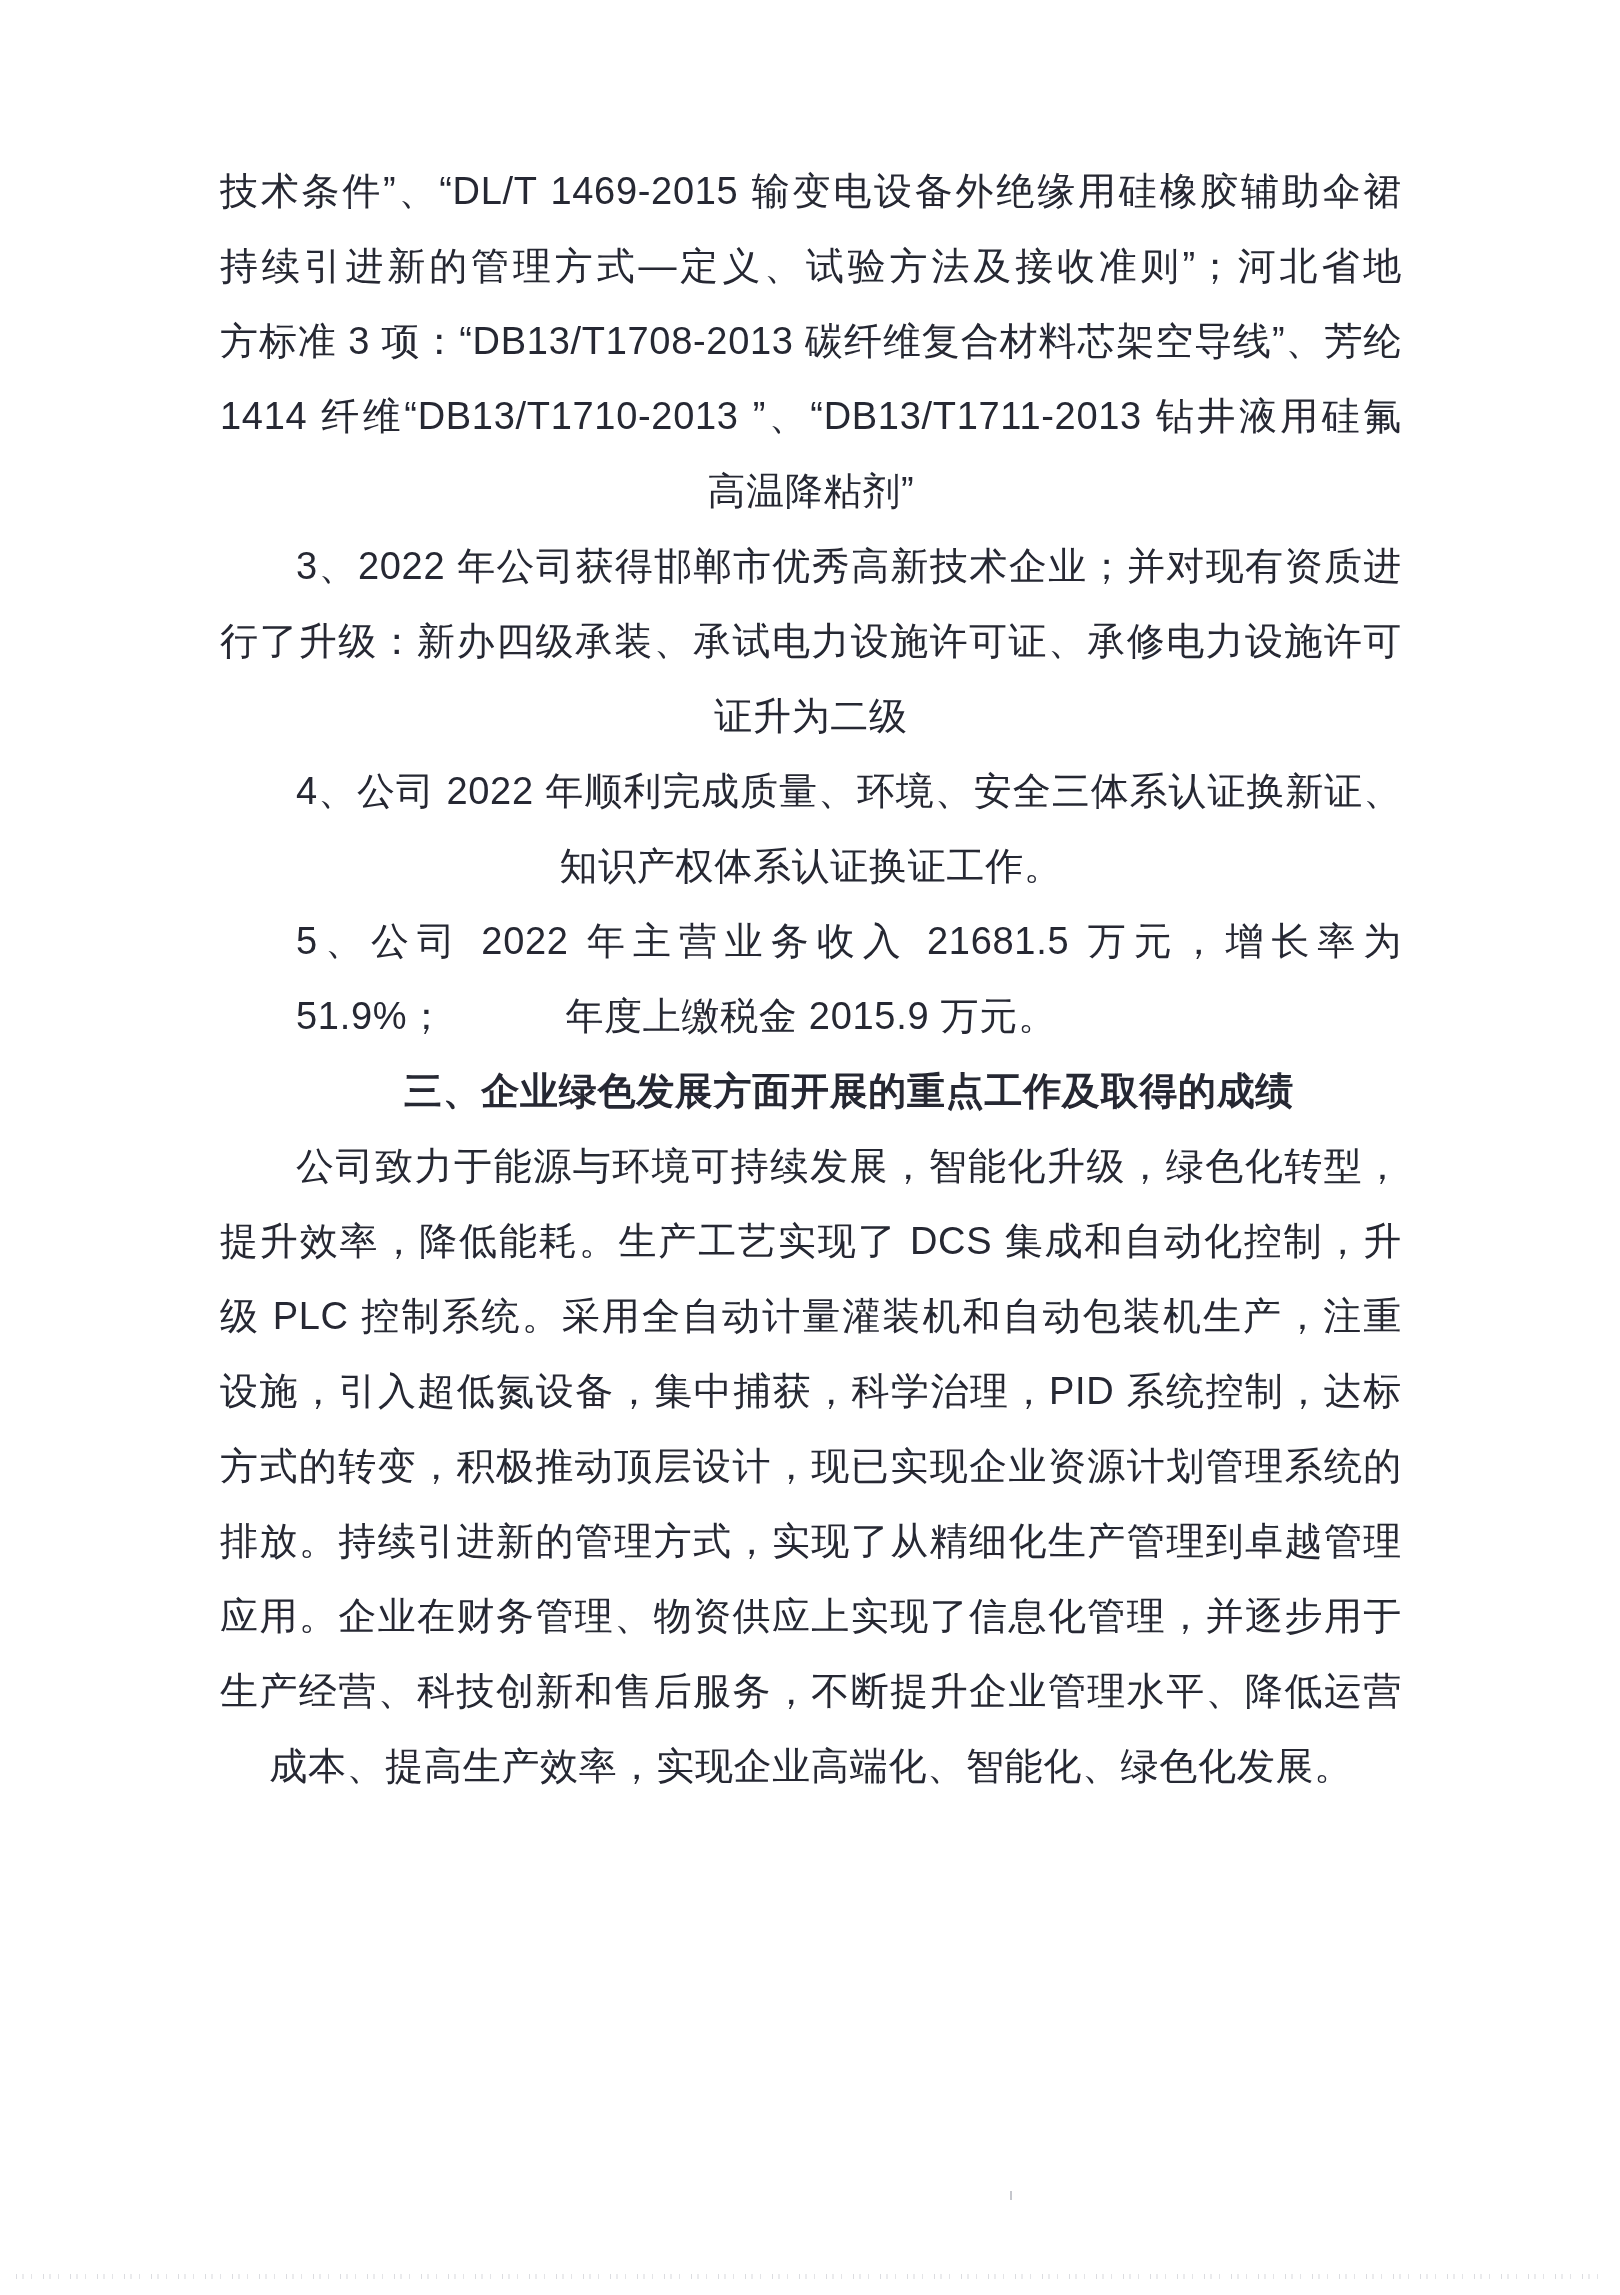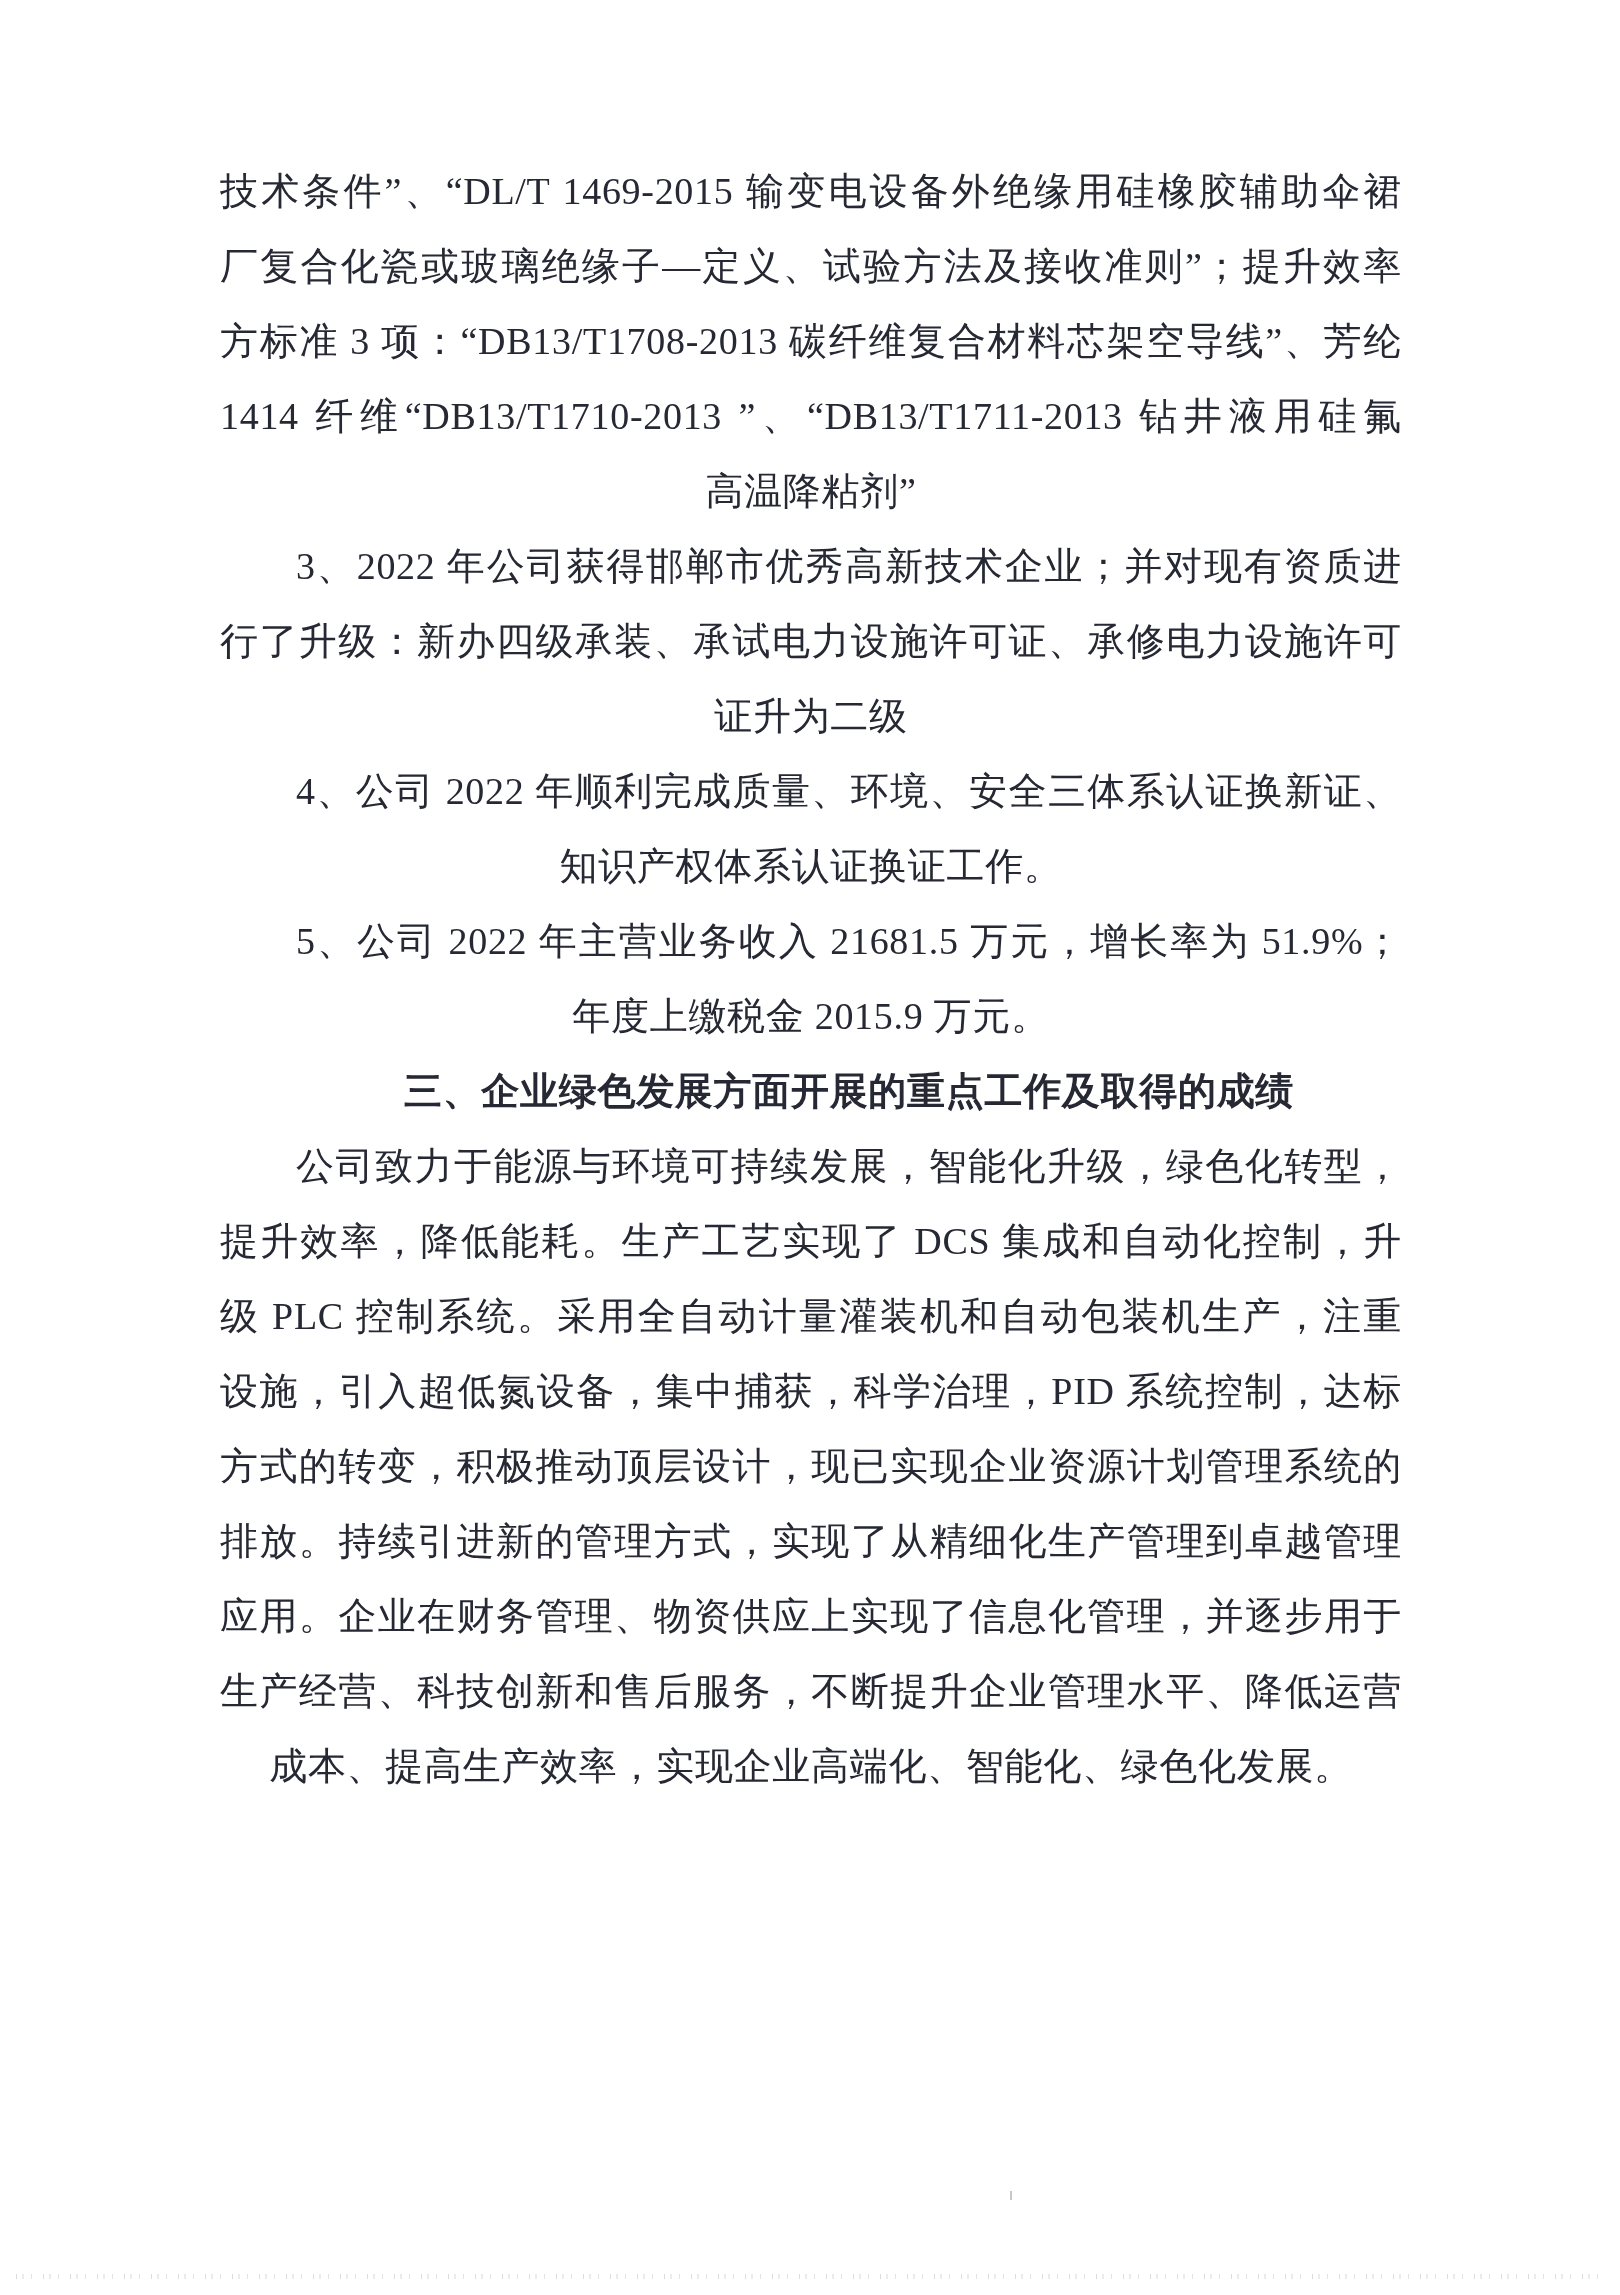--- a/index.html
+++ b/index.html
@@ -6,21 +6,21 @@
     margin: 0;
     padding: 0;
     background: #ffffff;
   }
   .page {
     position: relative;
     width: 1621px;
     height: 2295px;
     background: #ffffff;
     overflow: hidden;
-    font-family: Liberation Serif, serif;
+    font-family: Liberation Sans, sans-serif;
     color: #262833;
   }
   .content {
     position: absolute;
     left: 220px;
     top: 154px;
     width: 1182px;
   }
   .line {
     font-size: 38px;
@@ -64,21 +64,21 @@
     height: 9.2px;
     background: rgba(110,115,130,0.4);
   }
 </style>
 </head>
 <body>
 
 <div class="page" style="background: rgb(255, 255, 255); color: rgb(38, 40, 51);">
   <div class="content">
       <div class="line j">技术条件”、“DL/T 1469-2015 输变电设备外绝缘用硅橡胶辅助伞裙</div>
-      <div class="line j">厂复合化瓷或玻璃绝缘子—定义、试验方法及接收准则”；提升效率</div>
+      <div class="line j">持续引进新的管理方式—定义、试验方法及接收准则”；河北省地</div>
       <div class="line j">方标准 3 项：“DB13/T1708-2013 碳纤维复合材料芯架空导线”、芳纶</div>
       <div class="line j">1414 纤维“DB13/T1710-2013 ”、“DB13/T1711-2013 钻井液用硅氟</div>
       <div class="line">高温降粘剂”</div>
       <div class="line j ind">3、2022 年公司获得邯郸市优秀高新技术企业；并对现有资质进</div>
       <div class="line j">行了升级：新办四级承装、承试电力设施许可证、承修电力设施许可</div>
       <div class="line">证升为二级</div>
       <div class="line j ind">4、公司 2022 年顺利完成质量、环境、安全三体系认证换新证、</div>
       <div class="line">知识产权体系认证换证工作。</div>
       <div class="line j ind">5、公司 2022 年主营业务收入 21681.5 万元，增长率为 51.9%；</div>
       <div class="line">年度上缴税金 2015.9 万元。</div>

